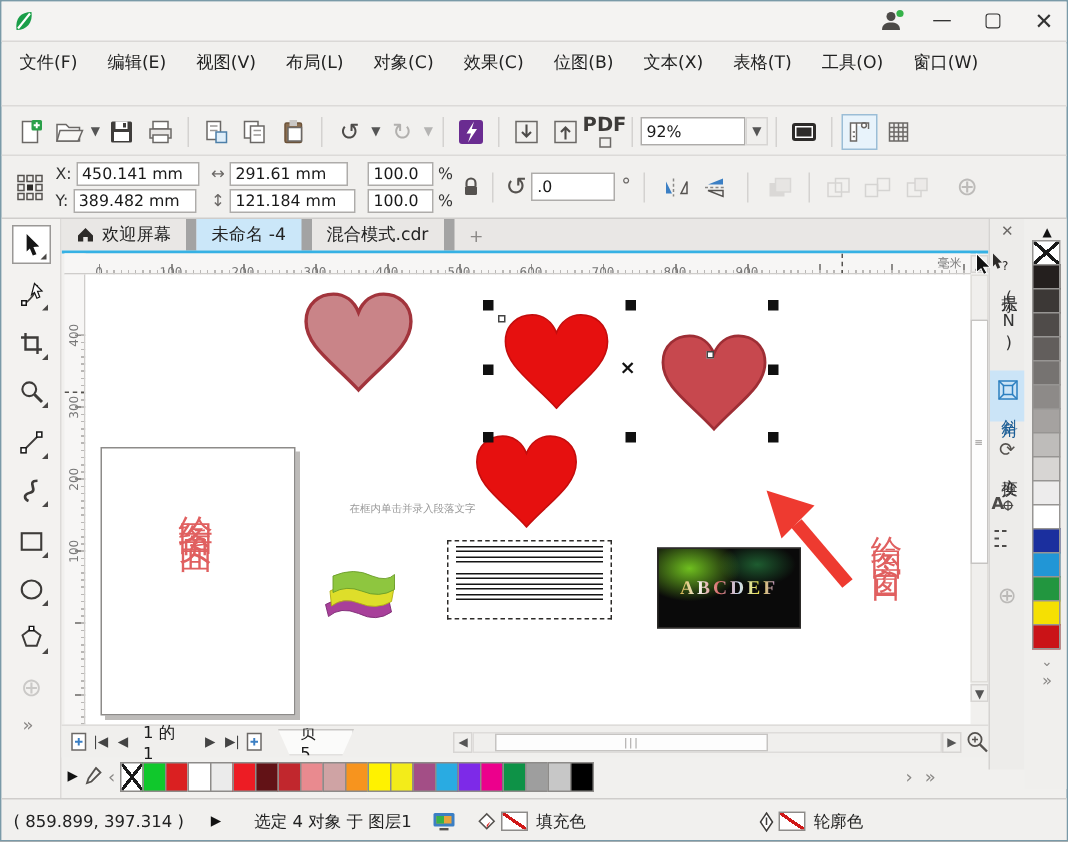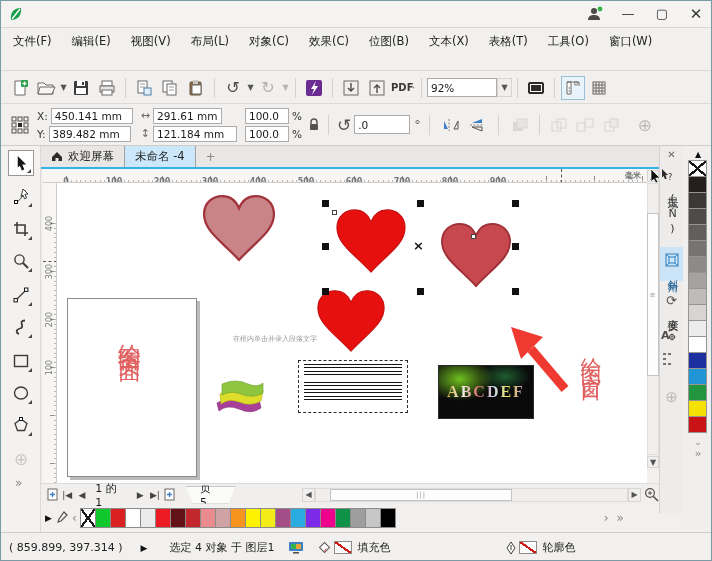--- a/index.html
+++ b/index.html
@@ -31,36 +31,36 @@
   
   #propbar{left:0;top:103px;width:712px;height:42px;border-bottom:1px solid #cfcdcb;padding-left:6px;font-size:10.5px;}
   .stack{display:flex;flex-direction:column;justify-content:center;gap:2px;}
   .frow{display:flex;align-items:center;gap:3px;height:16px;}
   .field{background:#fff;border:1px solid #aeacaa;height:16px;font-size:10.5px;padding:0 3px;display:flex;align-items:center;}
   .lbl{color:#333;}
   .ico-g{color:#6b6866;}
 
   
   #tabbar{left:40px;top:145px;width:618px;height:21px;background:#e9e7e5;font-size:11.5px;}
-  .dtab{height:21px;display:flex;align-items:center;padding:0 10px;border-right:1px solid #a3a3a3;color:#222;}
+  .dtab{height:21px;display:flex;align-items:center;padding:0 10px;border-right:7px solid #a3a3a3;color:#222;}
   .dtab.active{background:#cbe7f9;}
   #cyanline{left:40px;top:166px;width:618px;height:2px;background:#36b1e4;}
 
   
   #toolbox{left:0;top:145px;width:40px;height:386px;background:#f3f2f0;border-right:1px solid #dcdad8;}
   .tool{position:absolute;left:7px;width:26px;height:26px;display:flex;align-items:center;justify-content:center;}
   .tool::after{content:"";position:absolute;right:2px;bottom:2px;border-left:4px solid transparent;border-bottom:4px solid #4a4846;}
   .tool.sel{background:#fff;border:1px solid #9a9896;}
   .tool.noflyout::after{display:none;}
 
   
   #hruler{left:42px;top:168px;width:604px;height:14px;background:#f7f6f5;border-bottom:1px solid #cfcdcb;overflow:hidden;
     background-image:repeating-linear-gradient(90deg,#b9b7b5 0 1px,transparent 1px 4.8px),
                      repeating-linear-gradient(90deg,#8d8b89 0 1px,transparent 1px 48px);
-    background-size:100% 3px,100% 7px;background-position:23px 11px,23px 7px;background-repeat:no-repeat;font-weight:bold;}
+    background-size:100% 3px,100% 7px;background-position:23px 11px,23px 7px;background-repeat:no-repeat;}
   .hrn{display:inline-block;width:48px;text-align:center;font-size:8px;color:#777;}
   #vruler{left:42px;top:182px;width:14px;height:300px;background:#f7f6f5;border-right:1px solid #cfcdcb;overflow:hidden;
     background-image:repeating-linear-gradient(180deg,#b9b7b5 0 1px,transparent 1px 4.8px),
                      repeating-linear-gradient(180deg,#8d8b89 0 1px,transparent 1px 48px);
     background-size:3px 100%,7px 100%;background-position:11px 40px,7px 40px;background-repeat:no-repeat;}
   .vrn{height:48px;display:flex;align-items:center;justify-content:center;}
   .vrn span{transform:rotate(-90deg);font-size:8px;color:#777;}
   #canvas{left:56px;top:182px;width:590px;height:300px;background:#fff;overflow:hidden;}
   .hd{position:absolute;width:7px;height:7px;background:#101010;}
   .node{position:absolute;width:5px;height:5px;background:#fff;border:1px solid #444;}
@@ -83,21 +83,21 @@
     linear-gradient(to bottom right,transparent 45%,#1a1a1a 45% 55%,transparent 55%),#fff;}
   #dockstrip{left:658px;top:145px;width:24px;height:367px;background:#edecea;border-left:1px solid #d5d3d1;}
   .dock-vlabel{writing-mode:vertical-rl;text-orientation:upright;font-size:11px;color:#333;letter-spacing:2px;}
 
   
   #statusbar{left:0;top:531px;width:712px;height:30px;background:#f1f0ee;border-top:1px solid #cfcdcb;font-size:11px;color:#222;}
   .slash-swatch{width:18px;height:13px;border:1px solid #8d8b89;background:
     linear-gradient(to top right,transparent 44%,#d01818 44% 56%,transparent 56%),#fff;}
 
   
-  #banner-text{font-family:"Liberation Serif","DejaVu Serif",serif;font-weight:bold;font-size:16px;letter-spacing:2px;
+  #banner-text{font-family:"Liberation Serif","DejaVu Serif",serif;font-weight:bold;font-size:13px;letter-spacing:2px;
     background:linear-gradient(90deg,#d8b44a,#f2f2ea,#d86868,#ccdcf2,#e8e050,#b884d8);
     -webkit-background-clip:text;background-clip:text;color:transparent;}
   .tline{position:absolute;left:5px;right:5px;height:4px;border-top:1.6px solid #141414;border-bottom:1.6px solid #141414;}
 </style>
 </head>
 <body>
 
 <div id="app">
 
   <div id="titlebar" class="abs row">
@@ -195,21 +195,21 @@
           <rect x="2" y="2" width="14" height="14" fill="none" stroke="#6b6866"></rect>
           <path d="M9 4 V12 M6 9 L9 12 L12 9" stroke="#4d4b49" stroke-width="1.4" fill="none"></path>
         </svg>
     </span>
     <span class="tbtn">
       <svg width="18" height="18" viewBox="0 0 18 18">
           <rect x="2" y="2" width="14" height="14" fill="none" stroke="#6b6866"></rect>
           <path d="M9 14 V6 M6 9 L9 6 L12 9" stroke="#4d4b49" stroke-width="1.4" fill="none"></path>
         </svg>
     </span>
-    <span class="tbtn" style="flex-direction:row;font-size:10px;font-weight:bold;color:#3d3b39">
+    <span class="tbtn" style="flex-direction:column;font-size:13px;font-weight:bold;color:#3d3b39">
       <span>PDF</span>
       <svg width="9" height="8" viewBox="0 0 9 8">
           <rect x="1" y="1" width="7" height="6" fill="none" stroke="#6b6866"></rect>
         </svg>
     </span>
     <span class="tsep"></span>
     <span class="field" style="width:70px;height:19px">
         <span>92%</span>
       </span>
     <span class="sbtn" style="width:15px;height:19px">▼</span>
@@ -263,21 +263,21 @@
       <div class="frow">
           <span class="lbl">Y:</span>
           <span class="field" style="width:82px">
             <span>389.482 mm</span>
           </span>
         </div>
     </div>
     <div class="stack" style="margin-left:8px">
       <div class="frow">
           <span class="ico-g" style="font-size:11px">↔</span>
-          <span class="field" style="width:69px">
+          <span class="field" style="width:79px">
             <span>291.61 mm</span>
           </span>
         </div>
       <div class="frow">
           <span class="ico-g" style="font-size:11px">↕</span>
           <span class="field" style="width:84px">
             <span>121.184 mm</span>
           </span>
         </div>
     </div>
@@ -356,20 +356,23 @@
     <div class="dtab">
       <span style="margin-right:5px">
         <svg width="12" height="11" viewBox="0 0 12 11">
             <path d="M1 6 L6 1 L11 6 V10 H7.5 V7 H4.5 V10 H1Z" fill="#2d2b29"></path>
           </svg>
       </span>
       <span>欢迎屏幕</span>
     </div>
     <div class="dtab active">
       <span>未命名 -4</span>
+    </div>
+    <div class="dtab">
+      <span>混合模式.cdr</span>
     </div>
     <div class="dtab" style="color:#8a8886;border-right:none">
       <span>+</span>
     </div>
   </div>
   <div id="cyanline" class="abs"></div>
 
   <div id="toolbox" class="abs">
     <div class="tool sel" style="top:4px">
       <svg width="15" height="16" viewBox="0 0 16 17">

